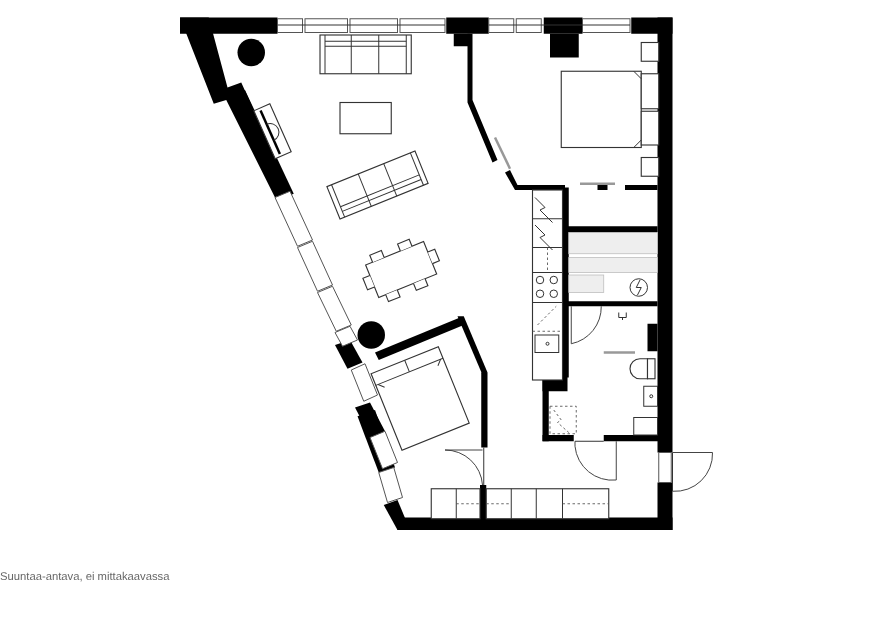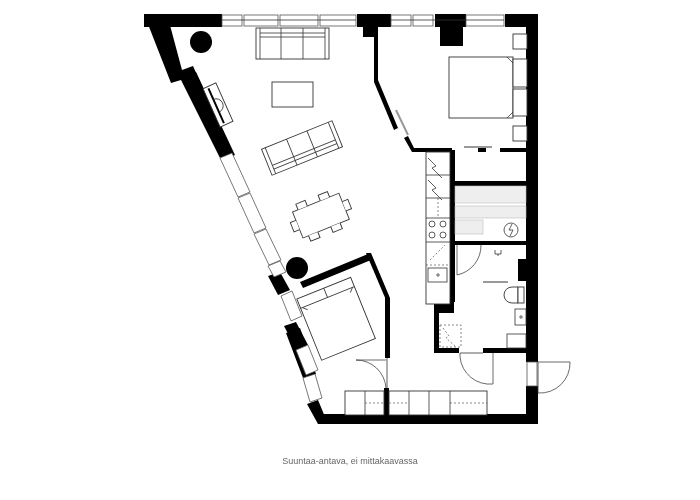--- a/index.html
+++ b/index.html
@@ -1,20 +1,20 @@
 <!DOCTYPE html>
 <html><head>
 <meta charset="utf-8">
 <style>
   html, body { margin: 0; padding: 0; background: #ffffff; }
   body { width: 700px; height: 500px; position: relative; overflow: hidden; }
   #plan { position: absolute; left: 0; top: 0; width: 700px; height: 500px; }
   .caption {
     position: absolute; left: 0; width: 700px; top: 456px;
-    text-align: center; font-family: "Liberation Sans", sans-serif;
+    font-family: "Liberation Sans", sans-serif;
     font-size: 9px; color: #666666;
   }
   .wall { fill: #000000; }
   .win { fill: #ffffff; stroke: #555555; stroke-width: 0.8; }
   .furn { fill: #ffffff; stroke: #333333; stroke-width: 0.9; }
   .thin { fill: none; stroke: #333333; stroke-width: 0.8; }
   .grey { fill: #eeeeee; stroke: #bbbbbb; stroke-width: 0.6; }
   .door { fill: none; stroke: #444444; stroke-width: 0.8; }
   .dash { fill: none; stroke: #555555; stroke-width: 0.7; stroke-dasharray: 2 2; }
   .slide { stroke: #999999; stroke-width: 2; }

